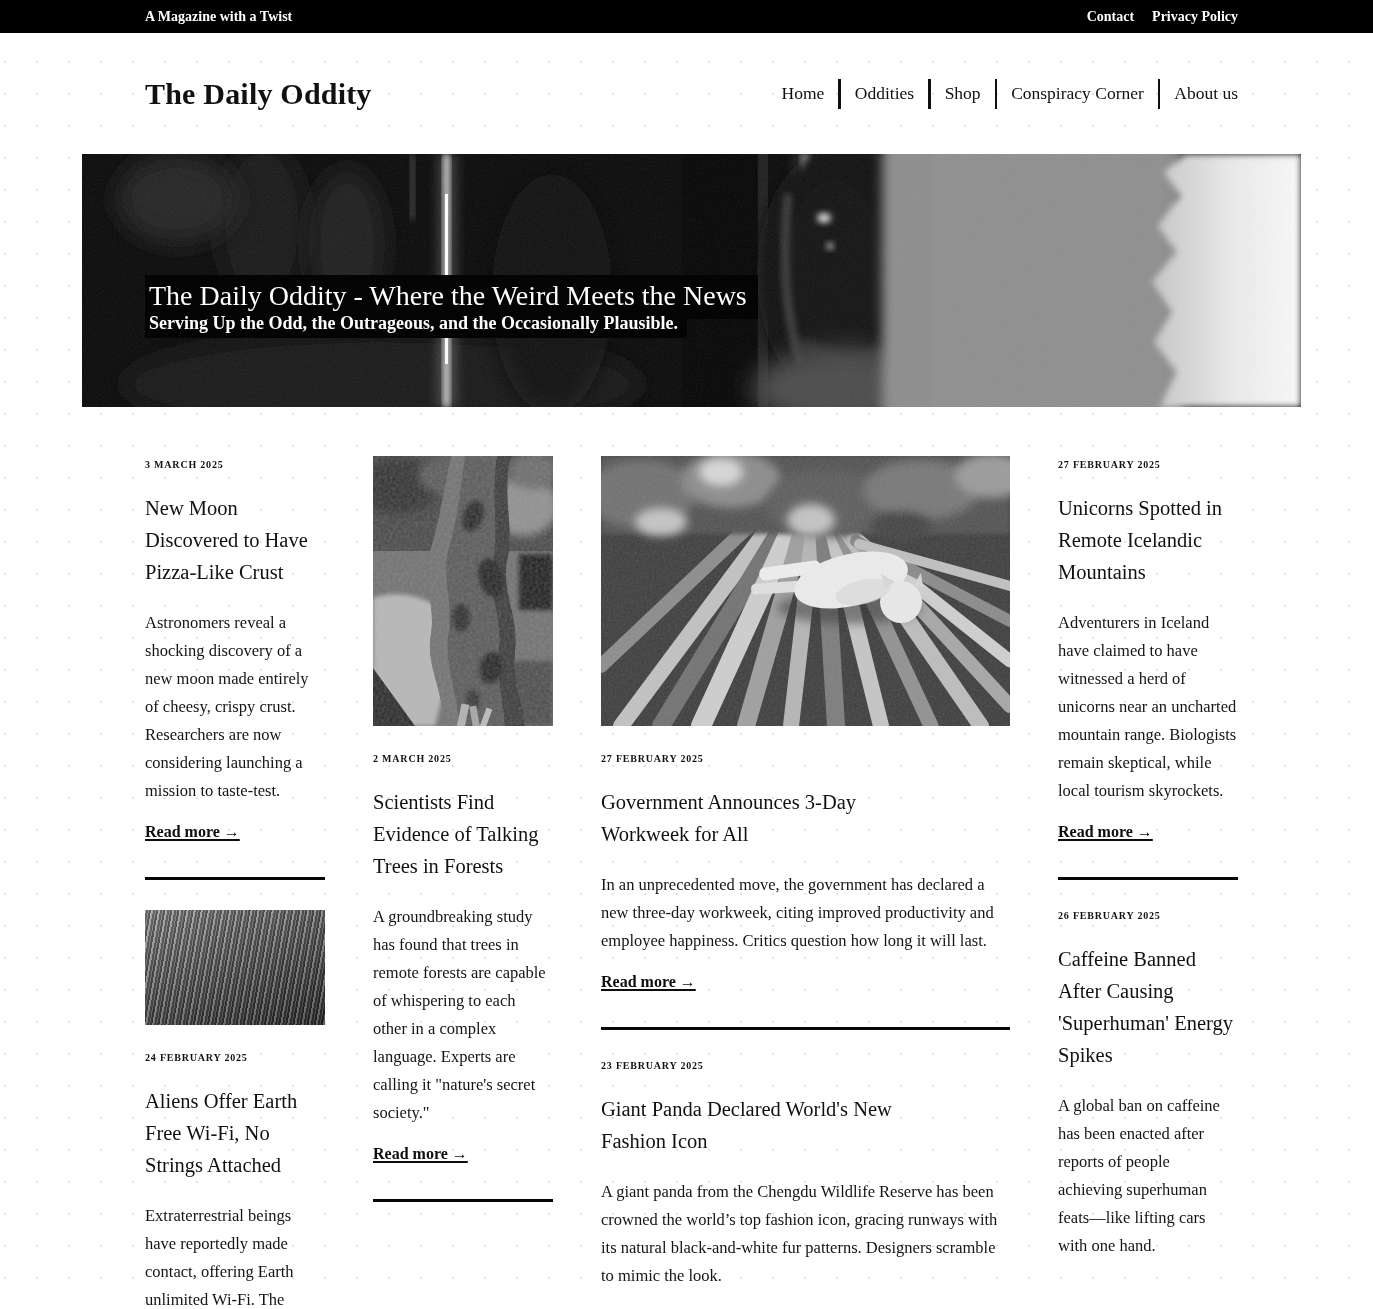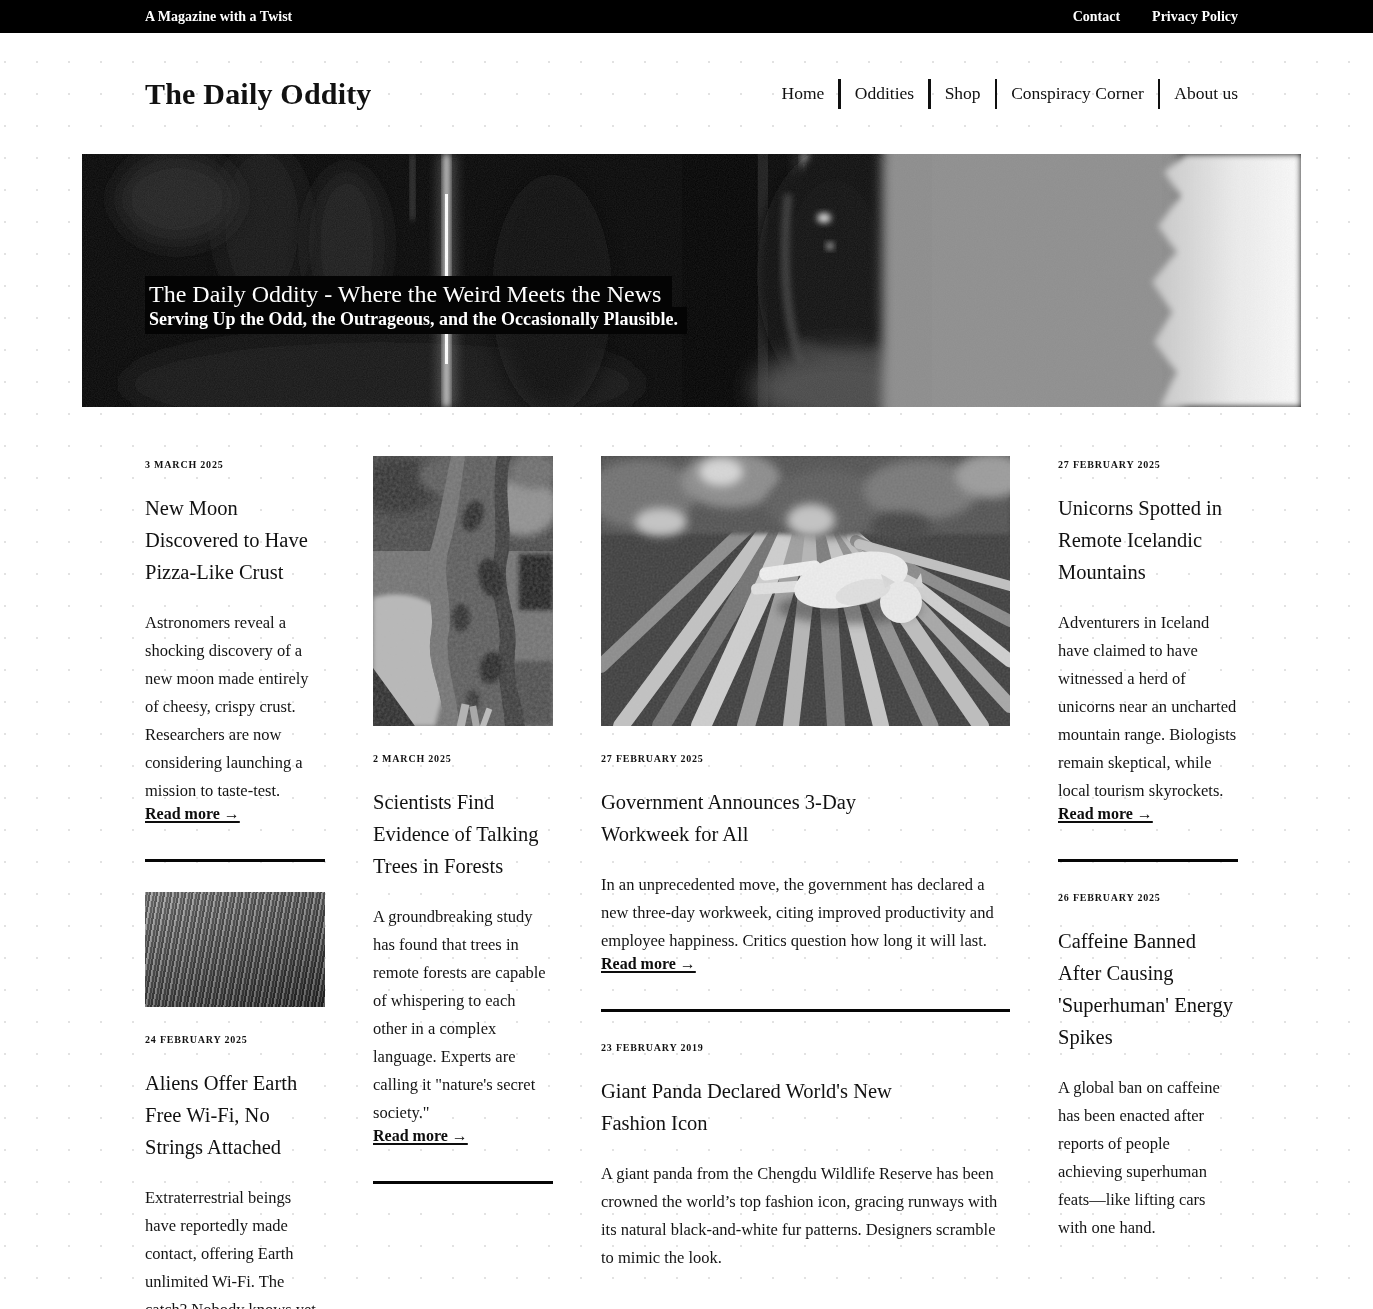--- a/index.html
+++ b/index.html
@@ -13,35 +13,35 @@
     color:#111;
   }
   
   .topbar{
     height:33px;background:#000;color:#fff;
     display:flex;justify-content:space-between;align-items:center;
     padding:0 135px 0 145px;box-sizing:border-box;
     font-size:14px;font-weight:700;
   }
   .topbar a{color:#fff;text-decoration:none;cursor:pointer;}
-  .topbar-links{display:flex;gap:32px;}
+  .topbar-links{display:flex;gap:18px;}
   
   .masthead{
     height:121px;display:flex;justify-content:space-between;align-items:center;
     padding:0 135px 0 145px;box-sizing:border-box;
   }
   .site-title{margin:0;font-size:30px;font-weight:700;letter-spacing:.2px;cursor:pointer;}
   .main-nav{display:flex;align-items:center;font-size:17.5px;}
   .main-nav a{color:#101010;text-decoration:none;cursor:pointer;white-space:nowrap;}
   .navsep{width:2.5px;height:30px;background:#101010;margin:0 14px;}
   
   .hero{position:relative;margin-left:82px;width:1219px;height:253px;}
   .hero svg{position:absolute;left:0;top:0;width:100%;height:100%;display:block;}
   .hero-caption{position:absolute;left:63px;top:128px;}
-  .hero-caption h2{margin:0;font-size:24px;font-weight:400;line-height:1;}
+  .hero-caption h2{margin:0;font-size:28px;font-weight:400;line-height:1;}
   .hero-caption h2 span{background:#040404;color:#fff;padding:5px 11px 8px 4px;}
   .hero-caption p{margin:4px 0 0;font-size:18px;font-weight:700;line-height:1;}
   .hero-caption p span{background:#040404;color:#fff;padding:2px 9px 5px 4px;}
   
   .grid{
     margin:49px 0 0 145px;width:1093px;
     display:grid;grid-template-columns:180px 180px 409px 180px;column-gap:48px;
     align-items:start;
   }
   article{display:block;}
@@ -52,21 +52,21 @@
     height:115px;
     background:
       linear-gradient(160deg,rgba(255,255,255,.22),rgba(0,0,0,.38)),
       repeating-linear-gradient(100deg,#8d8d8d 0 1px,#3c3c3c 1px 3px,#6f6f6f 3px 4px,#2e2e2e 4px 6px,#9f9f9f 6px 7px);
   }
   .date{font-size:10px;font-weight:700;letter-spacing:.8px;margin:3px 0 0;}
   h3.atitle{font-size:20.5px;line-height:32px;margin:22px 0 0;font-weight:400;cursor:pointer;}
   .colwide h3.atitle{max-width:305px;}
   .excerpt{font-size:16.5px;line-height:28px;margin:21px 0 0;color:#141414;}
   .readmore{
-    display:inline-block;font-size:16px;font-weight:700;color:#0d0d0d;
+    display:inline-block;margin-top:18px;font-size:16px;font-weight:700;color:#0d0d0d;
     text-decoration:underline;text-decoration-thickness:1.5px;text-underline-offset:2px;cursor:pointer;
   }
   hr.divider{border:0;border-top:3px solid #060606;margin:36px 0 30px;width:100%;}
 </style>
 </head>
 <body>
 
 <div class="page">
 
   <div class="topbar">
@@ -278,21 +278,21 @@
             <rect width="409" height="270" filter="url(#catNoise)"></rect>
           </svg>
         </div>
         <div class="date">27 FEBRUARY 2025</div>
         <h3 class="atitle">Government Announces 3-Day Workweek for All</h3>
         <p class="excerpt">In an unprecedented move, the government has declared a new three-day workweek, citing improved productivity and employee happiness. Critics question how long it will last.</p>
         <a class="readmore">Read more →</a>
       </article>
       <hr class="divider">
       <article>
-        <div class="date">23 FEBRUARY 2019</div>
+        <div class="date">23 FEBRUARY 2025</div>
         <h3 class="atitle">Giant Panda Declared World's New Fashion Icon</h3>
         <p class="excerpt">A giant panda from the Chengdu Wildlife Reserve has been crowned the world’s top fashion icon, gracing runways with its natural black-and-white fur patterns. Designers scramble to mimic the look.</p>
       </article>
     </div>
 
     <div class="col">
       <article>
         <div class="date">27 FEBRUARY 2025</div>
         <h3 class="atitle">Unicorns Spotted in Remote Icelandic Mountains</h3>
         <p class="excerpt">Adventurers in Iceland have claimed to have witnessed a herd of unicorns near an uncharted mountain range. Biologists remain skeptical, while local tourism skyrockets.</p>

